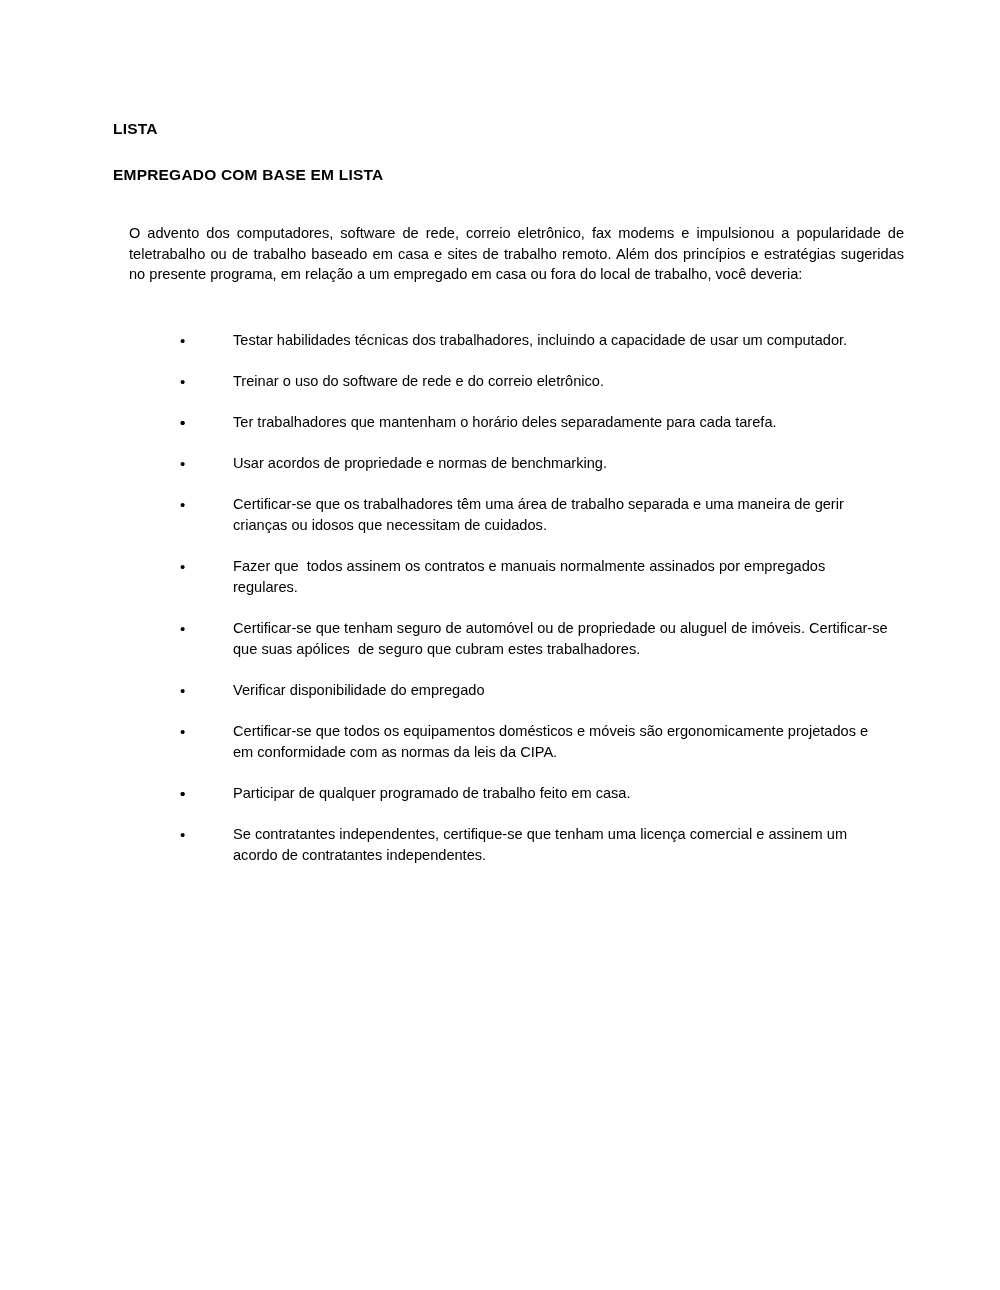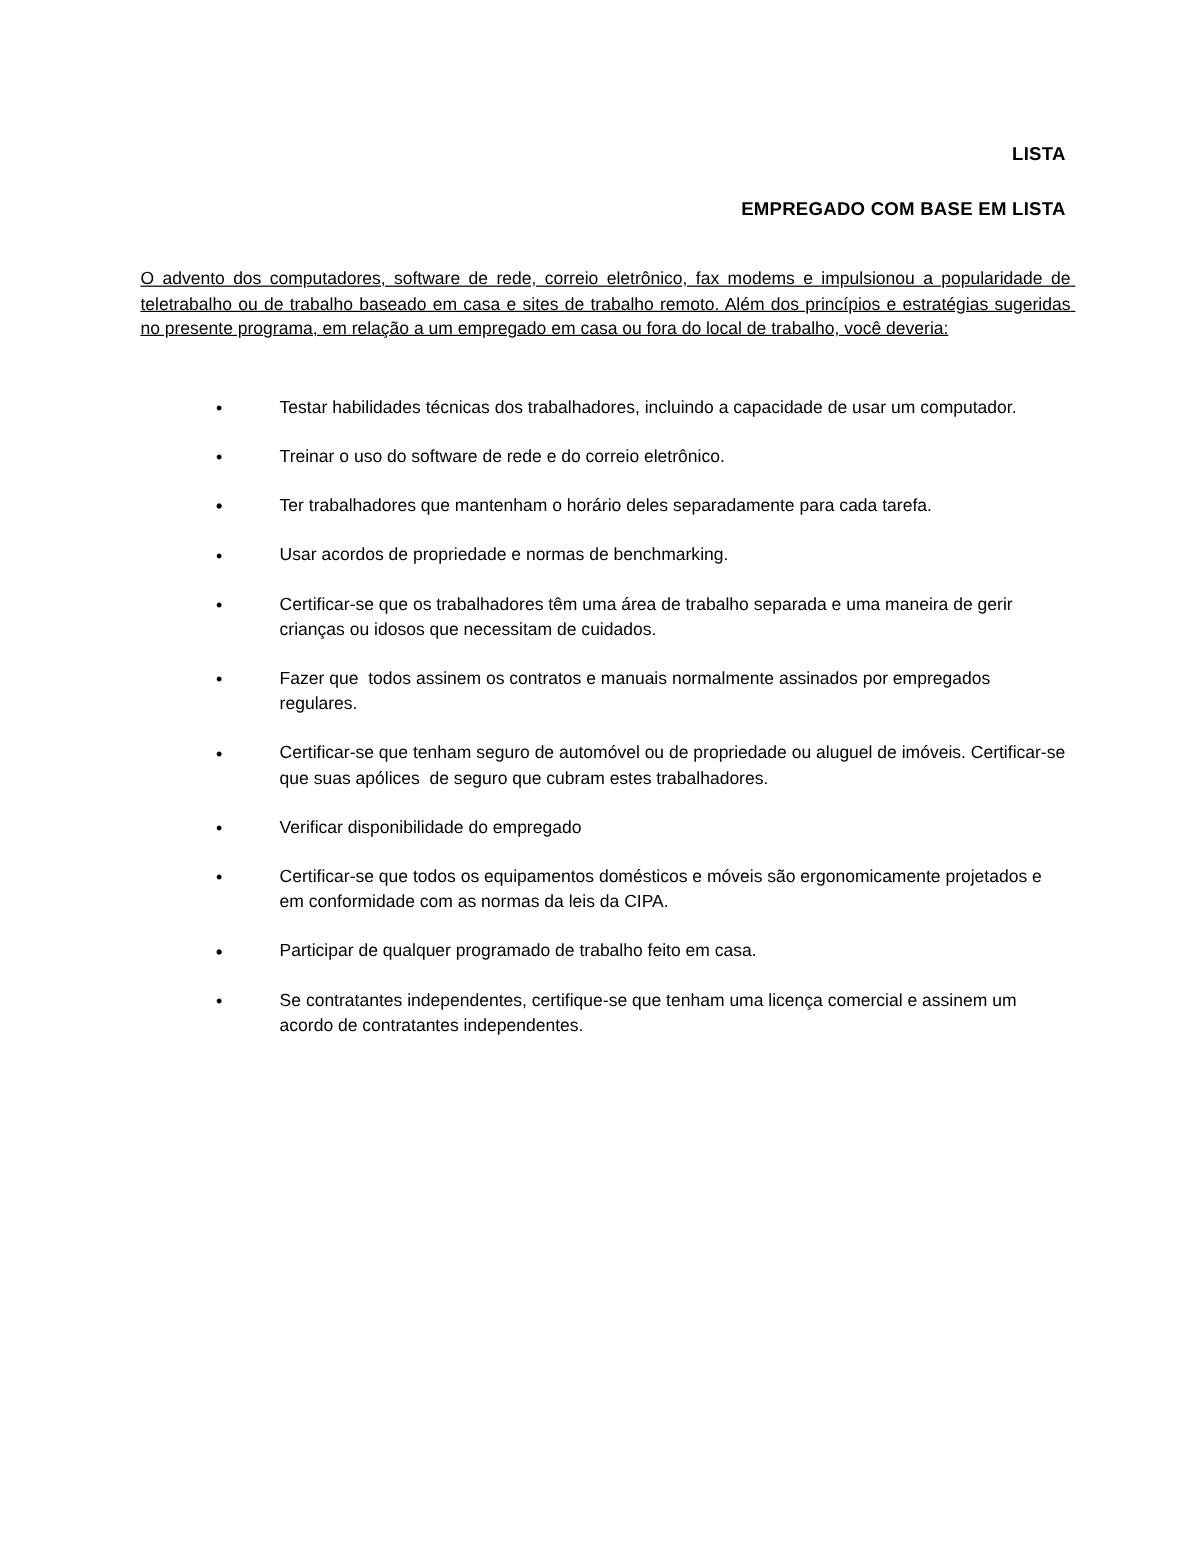--- a/index.html
+++ b/index.html
@@ -24,49 +24,48 @@
   }
   .content {
     position: absolute;
     left: 113px;
     top: 0;
     width: 775px;
   }
   .doc-title {
     font-size: 15.5px;
     font-weight: bold;
-    text-align: right;
+    text-align: left;
     letter-spacing: 0.2px;
     margin: 0;
     padding: 0;
   }
   #title-main {
     position: absolute;
     left: 0;
     top: 120px;
     width: 775px;
   }
   #title-sub {
     position: absolute;
     left: 0;
     top: 166px;
     width: 775px;
   }
   .intro {
     position: absolute;
-    left: 4px;
+    left: 16px;
     top: 223px;
     width: 775px;
     font-size: 14.6px;
     line-height: 20.5px;
     text-align: justify;
     text-justify: inter-word;
     margin: 0;
     white-space: pre-wrap;
-    text-decoration: underline;
   }
   .bullet-list {
     position: absolute;
     left: 0;
     top: 330px;
     width: 775px;
     list-style: none;
     margin: 0;
     padding: 0;
   }

